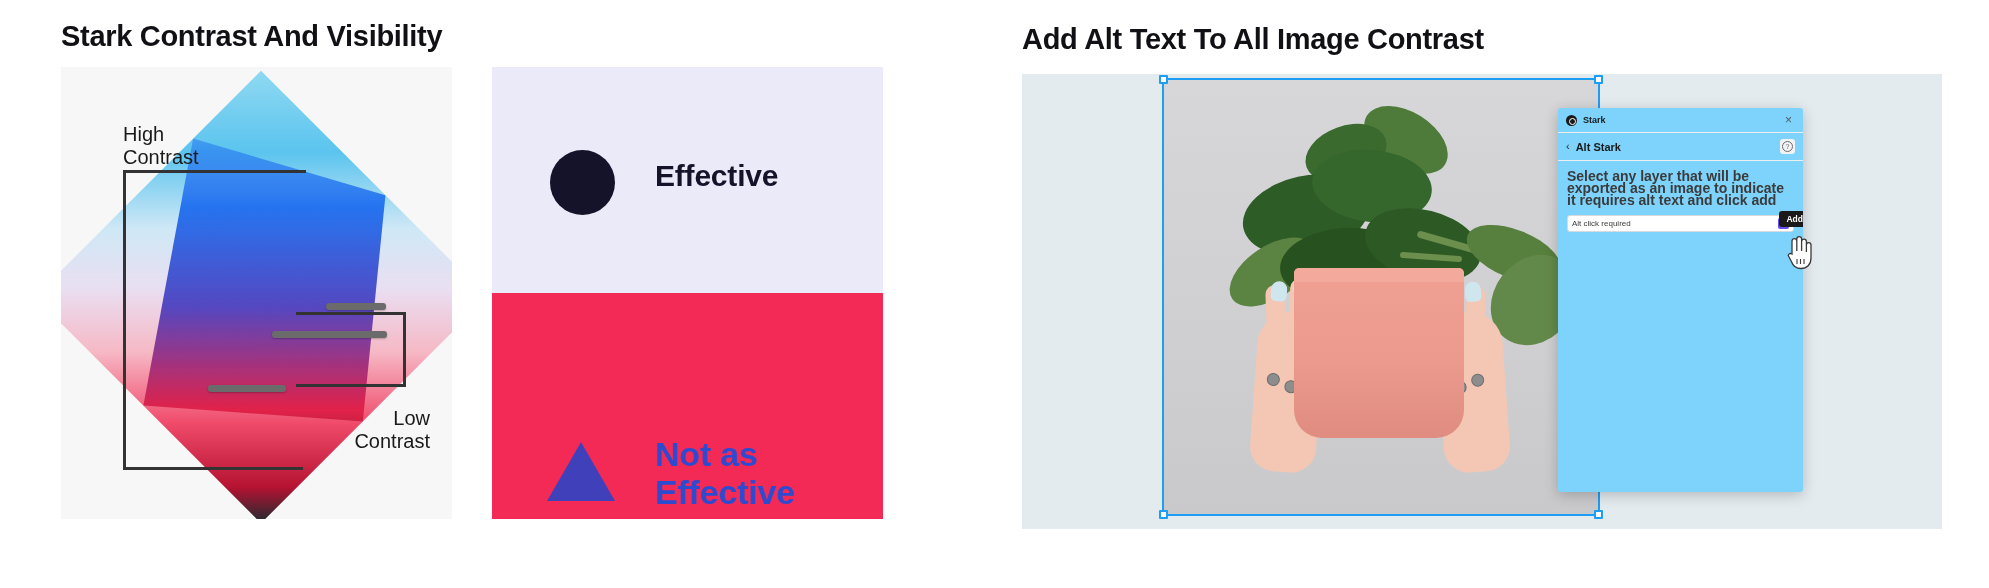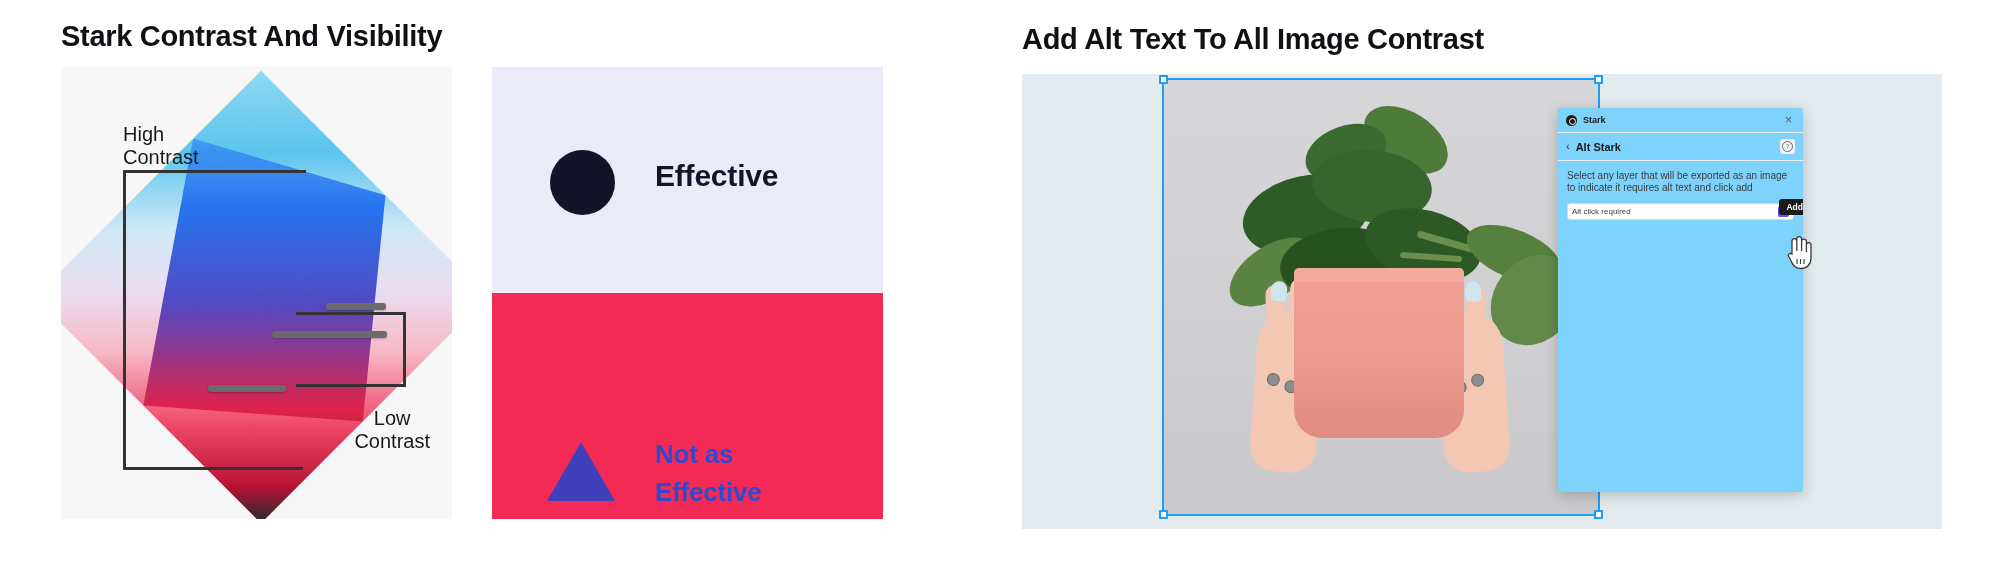--- a/index.html
+++ b/index.html
@@ -31,21 +31,21 @@
     overflow:hidden;
   }
   .lbl-high {
     position:absolute; left:62px; top:56px;
     font-size:20px; line-height:23px; color:#1a1a1a;
     white-space:pre-line;
   }
   .lbl-low {
     position:absolute; left:auto; right:22px; top:340px;
     font-size:20px; line-height:23px; color:#1a1a1a;
-    white-space:pre-line; text-align:center;
+    white-space:pre-line; text-align:right;
   }
   .frame-hi {
     position:absolute; left:62px; top:103px;
     width:180px; height:300px;
     border-left:3px solid #333; border-top:3px solid #333; border-bottom:3px solid #333;
     border-right:none;
   }
   .frame-hi::after{
     content:""; position:absolute; left:0; top:-3px; width:180px; height:3px; background:#333;
   }
@@ -98,21 +98,21 @@
   }
   .shape-tri {
     position:absolute; left:55px; top:375px;
     width:0; height:0;
     border-left:34px solid transparent;
     border-right:34px solid transparent;
     border-bottom:59px solid #4040bb;
   }
   .txt-noteff {
     position:absolute; left:163px; top:368px;
-    font-size:26px; font-weight:700; color:#2c4bd0; line-height:38px;
+    font-size:34px; font-weight:700; color:#2c4bd0; line-height:38px;
     letter-spacing:-0.2px; white-space:pre-line;
   }
 
   
   .canvas {
     position:absolute; left:1022px; top:74px;
     width:920px; height:455px;
     background:#e4ebef;
     overflow:hidden;
   }
@@ -206,21 +206,21 @@
   .sp-subtitle { font-size:11px; font-weight:600; color:#1a1a1a; }
   .sp-help {
     margin-left:auto; width:15px; height:15px; border-radius:3px;
     background:#f2f3f5; display:flex; align-items:center; justify-content:center;
   }
   .sp-help-glyph {
     width:11px; height:11px; border-radius:50%; border:1px solid #6c6c6c;
     font-size:7px; line-height:9px; text-align:center; color:#6c6c6c;
   }
   .sp-body { padding:9px 9px 0 9px; }
-  .sp-desc { font-size:10px; line-height:12px; color:#3b3b3b; }
+  .sp-desc { font-size:14px; line-height:12px; color:#3b3b3b;font-weight:bold; }
   .sp-row { display:flex; align-items:center; margin-top:9px; position:relative; }
   .sp-input {
     flex:1 1 auto; height:17px; border:1px solid #d7d9dd; border-radius:3px;
     background:#fff; display:flex; align-items:center; padding:0 4px;
     font-size:8px; color:#3a3a3a;
   }
   .sp-input-badge {
     margin-left:auto; width:11px; height:11px; border-radius:2px;
     background:#6a4df0; display:flex; align-items:center; justify-content:center;
   }

